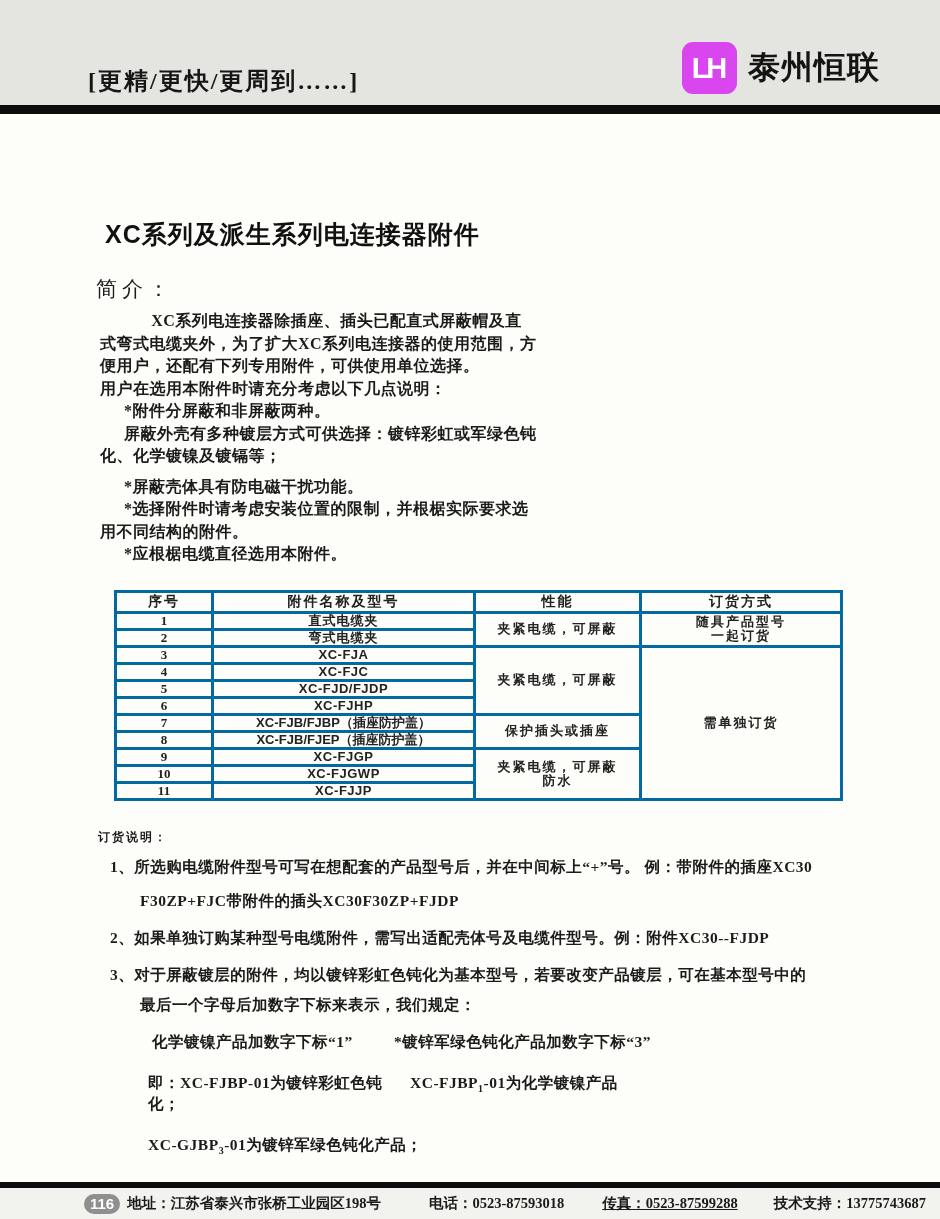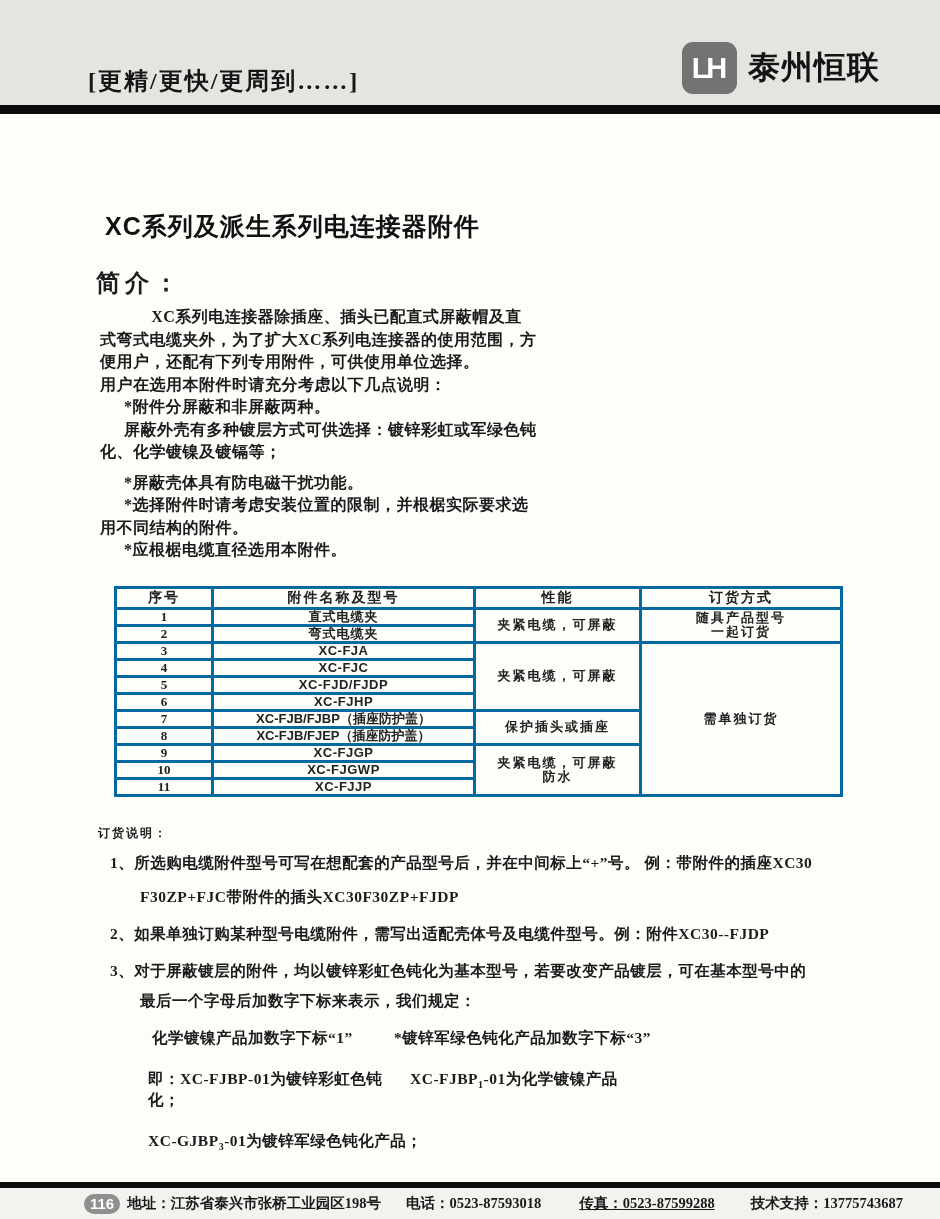--- a/index.html
+++ b/index.html
@@ -12,39 +12,39 @@
   }
 
   
   .topbar { height:105px; background:#e4e4e1; position:relative; flex:none; }
   .slogan {
     position:absolute; left:88px; bottom:8px;
     font-size:24px; font-weight:bold; letter-spacing:2px; color:#161616;
   }
   .logo { position:absolute; right:60px; top:42px; display:flex; align-items:center; gap:11px; }
   .logo-mark {
-    width:55px; height:52px; background:#737373; border-radius:11px;
+    width:55px; height:52px; background:#d946ef; border-radius:11px;
     color:#fff; display:flex; align-items:center; justify-content:center;
     font-family:"Liberation Sans","DejaVu Sans",sans-serif;
     font-weight:900; font-size:29px; letter-spacing:-3px; padding-right:3px;
   }
   .logo-name {
     font-family:"Liberation Sans","DejaVu Sans",sans-serif;
     font-size:32px; font-weight:900; letter-spacing:1px; color:#141414;
   }
   .bar-top { height:9px; background:#0c0c0c; flex:none; }
 
   
-  main { flex:1; padding:8px 100px; position:relative; }
+  main { flex:1; padding:16px 100px; position:relative; }
   .title {
     margin:88px 0 0 5px;
     font-family:"Liberation Sans","DejaVu Sans",sans-serif;
     font-size:25px; font-weight:900; letter-spacing:1px; color:#111;
   }
-  .intro-heading { margin:24px 0 0 -4px; font-size:24px; font-weight:bold; letter-spacing:5px; }
+  .intro-heading { margin:24px 0 0 -4px; font-size:21px; font-weight:normal; letter-spacing:5px; }
   .intro { width:438px; margin-top:7px; font-size:16px; font-weight:bold; line-height:22.5px; letter-spacing:0.5px; }
   .intro p { margin:0; }
   .p-first  { text-indent:3.2em; }
   .p-bullet { text-indent:1.5em; }
   .gap-top  { margin-top:8px !important; }
 
   
   table.acc { border-collapse:collapse; table-layout:fixed; width:726px; margin:24px 0 0 14px; }
   table.acc th, table.acc td {
     border:3px solid #0369a1; padding:0; text-align:center; vertical-align:middle;
@@ -78,21 +78,21 @@
   footer {
     height:31px; background:#f2f2ef; flex:none;
     display:flex; align-items:center; padding-left:84px;
     font-size:14.5px; font-weight:bold; color:#1a1a1a;
   }
   .pagenum {
     background:#8f8f8f; color:#fff; border-radius:12px; padding:1px 6px 2px;
     font-family:"Liberation Sans","DejaVu Sans",sans-serif;
     font-size:15px; font-weight:bold; margin-right:7px; letter-spacing:0;
   }
-  footer .f-addr { margin-right:25px; }
+  footer .f-addr { margin-right:48px; }
   footer .f-phone { margin-right:38px; }
   footer .f-fax { margin-right:36px;text-decoration:underline; }
 </style>
 </head>
 <body>
 
 <div class="page">
 
   <div class="topbar">
     <div class="slogan">[更精/更快/更周到……]</div>

